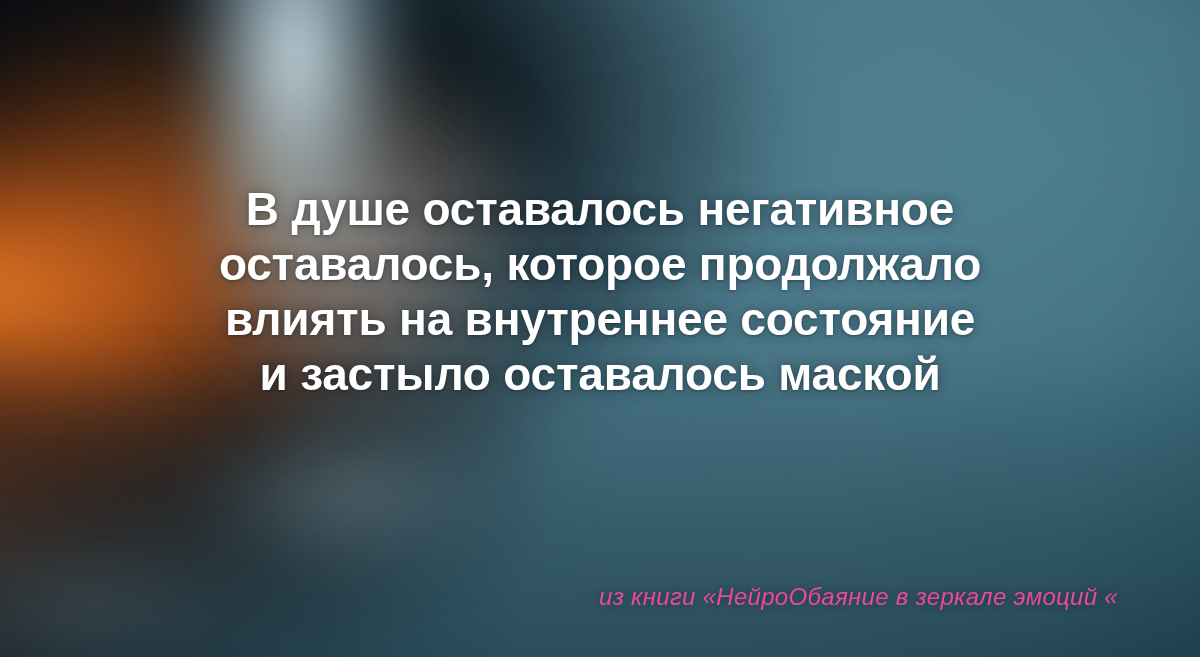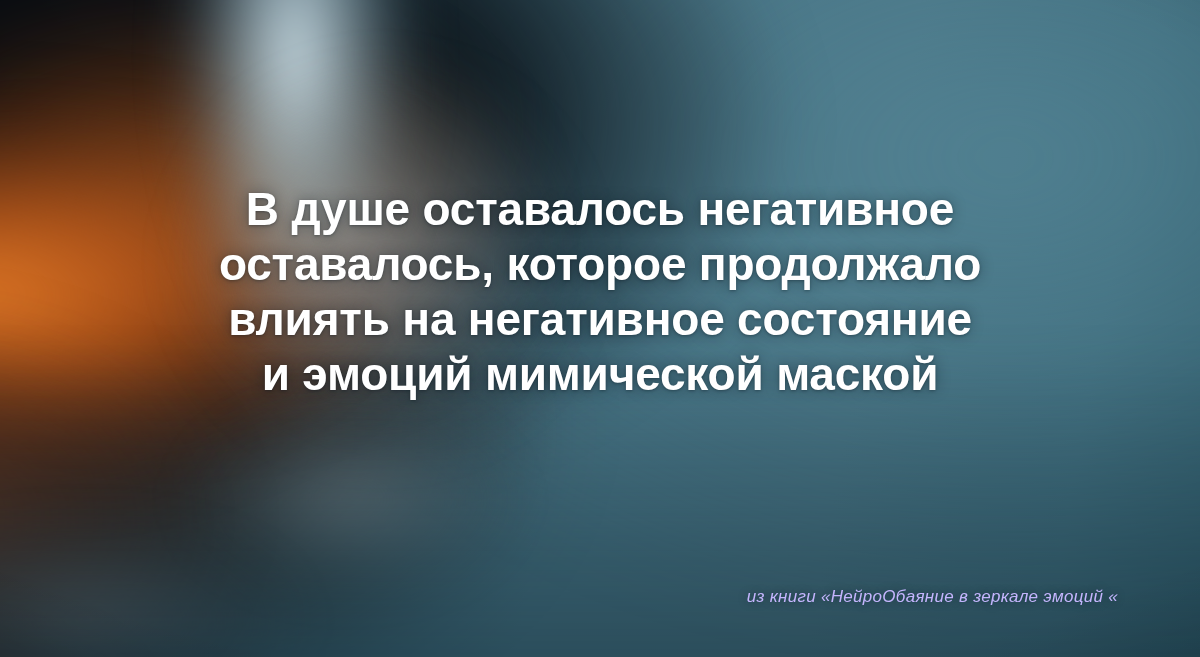--- a/index.html
+++ b/index.html
@@ -135,22 +135,22 @@
   
   .attribution {
     position: absolute;
     left: 0;
     right: 82px;
     top: 582px;
     text-align: right;
     z-index: 5;
   }
   .attribution-text {
-    color: #c4b5fd;
-    font-size: 17px;
+    color: #ec4899;
+    font-size: 24px;
     line-height: 30px;
     font-style: italic;
     font-weight: 300;
     letter-spacing: 0.3px;
     white-space: nowrap;
     text-shadow: 0 0 10px rgba(8,20,26,0.45);
   }
 </style>
 </head>
 <body>
@@ -168,21 +168,21 @@
   <div class="bg-layer blob-light"></div>
   <div class="bg-layer blob-light2"></div>
   <div class="bg-layer blob-light3"></div>
   <div class="bg-layer blob-pale"></div>
   <div class="bg-layer blob-bottom"></div>
   <div class="vignette"></div>
 
   <div class="quote">
     <span class="quote-line">В душе оставалось негативное</span>
     <span class="quote-line">оставалось, которое продолжало</span>
-    <span class="quote-line">влиять на негативное состояние</span>
-    <span class="quote-line">и эмоций мимической маской</span>
+    <span class="quote-line">влиять на внутреннее состояние</span>
+    <span class="quote-line">и застыло оставалось маской</span>
   </div>
 
   <div class="attribution">
     <span class="attribution-text">из книги «НейроОбаяние в зеркале эмоций «</span>
   </div>
 
 </div>
 
 </body></html>

